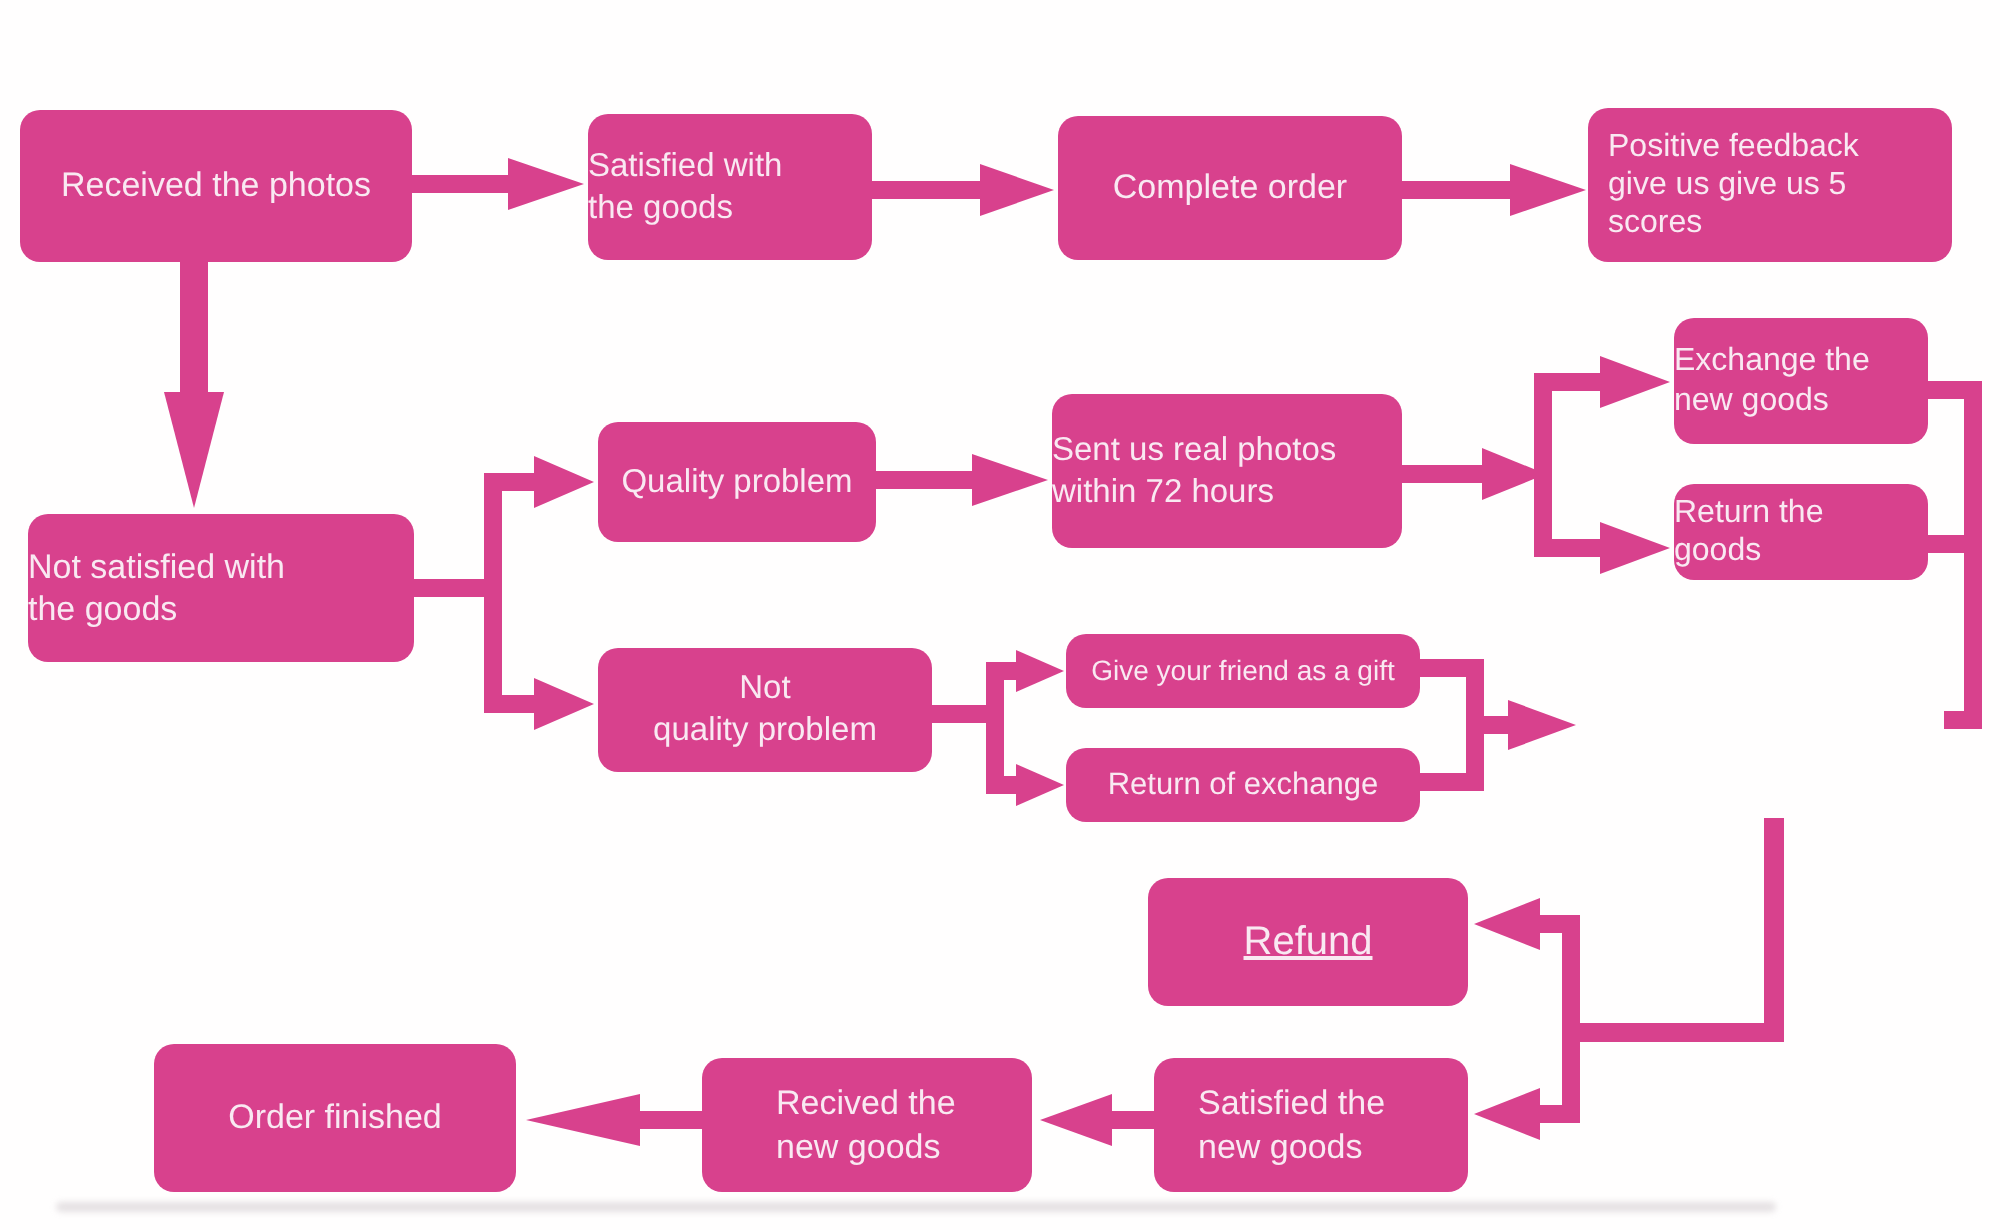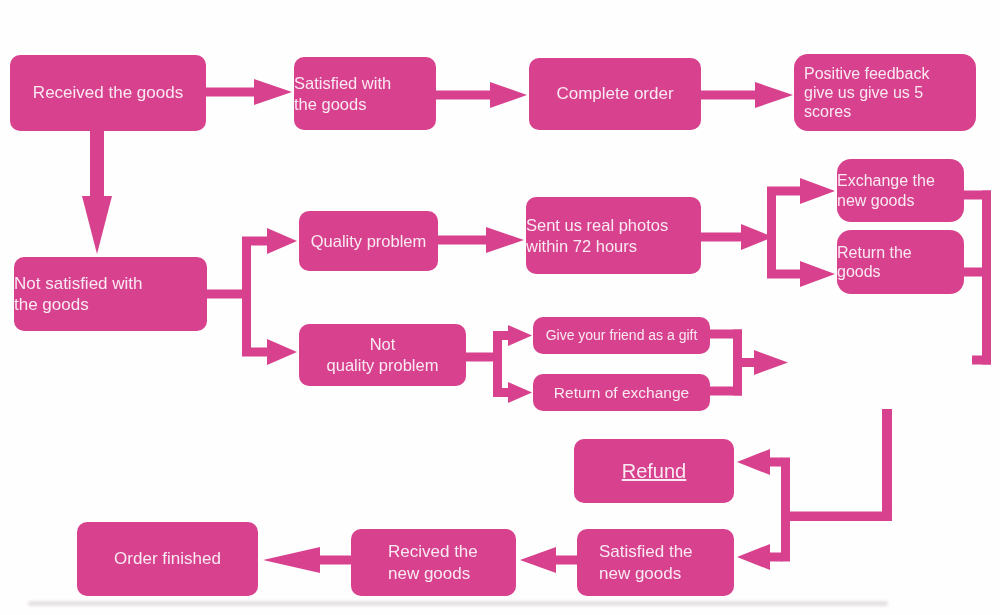--- a/index.html
+++ b/index.html
@@ -14,21 +14,21 @@
     border-radius:10px;
     display:flex;align-items:center;
     font-size:16.5px;line-height:1.25;
     white-space:pre-line;
     box-sizing:border-box;
   }
   .node.c{justify-content:center;text-align:center;}
   .node.l{text-align:left;}
   .fs14{font-size:14px;}
   .fs155{font-size:15.5px;}
-  .fs16{font-size:16px;line-height:1.2;border-radius:14px;}
+  .fs16{font-size:16px;line-height:1.2;}
   .fs17{font-size:17px;}
   .fs20{font-size:20px;text-decoration:underline;}
   svg#connectors{position:absolute;left:0;top:0;}
   #smudge{
     position:absolute;left:28px;top:601px;width:860px;height:5px;
     background:rgba(160,152,157,0.28);filter:blur(1.5px);border-radius:3px;
   }
 </style>
 </head>
 <body>
@@ -121,21 +121,21 @@
           <polygon points="520,560 556,547 556,573"></polygon>
       </g>
 
       <g>
         <rect x="318" y="555.5" width="33" height="9"></rect>
           <polygon points="263,560 320,547 320,573"></polygon>
       </g>
     </g>
   </svg>
 
-  <div class="node c fs17" style="left:10px;top:55px;width:196px;height:76px">Received the goods</div>
+  <div class="node c fs17" style="left:10px;top:55px;width:196px;height:76px">Received the photos</div>
 
   <div class="node l" style="left:294px;top:57px;width:142px;height:73px">Satisfied with
 the goods</div>
 
   <div class="node c fs17" style="left:529px;top:58px;width:172px;height:72px">Complete order</div>
 
   <div class="node l fs16" style="left:794px;top:54px;width:182px;height:77px;padding-left:10px">Positive feedback
 give us give us 5
 scores</div>
 
@@ -143,21 +143,21 @@
 the goods</div>
 
   <div class="node c" style="left:299px;top:211px;width:139px;height:60px">Quality problem</div>
 
   <div class="node l" style="left:526px;top:197px;width:175px;height:77px">Sent us real photos
 within 72 hours</div>
 
   <div class="node l fs16" style="left:837px;top:159px;width:127px;height:63px">Exchange the
 new goods</div>
 
-  <div class="node l fs16" style="left:837px;top:230px;width:127px;height:64px">Return the
+  <div class="node l fs16" style="left:837px;top:242px;width:127px;height:48px">Return the
 goods</div>
 
   <div class="node c" style="left:299px;top:324px;width:167px;height:62px">Not
 quality problem</div>
 
   <div class="node c fs14" style="left:533px;top:317px;width:177px;height:37px">Give your friend as a gift</div>
 
   <div class="node c fs155" style="left:533px;top:374px;width:177px;height:37px">Return of exchange</div>
 
 

